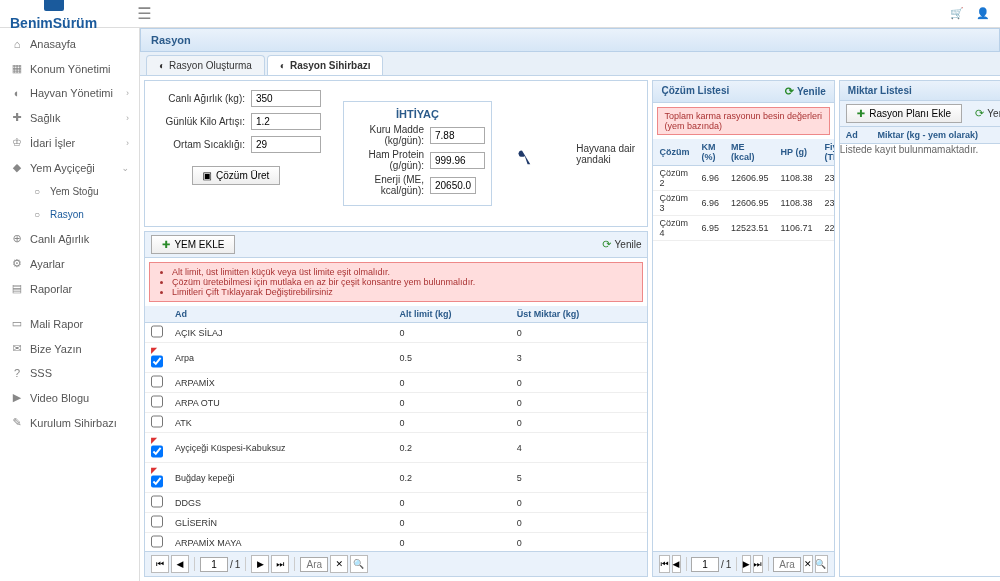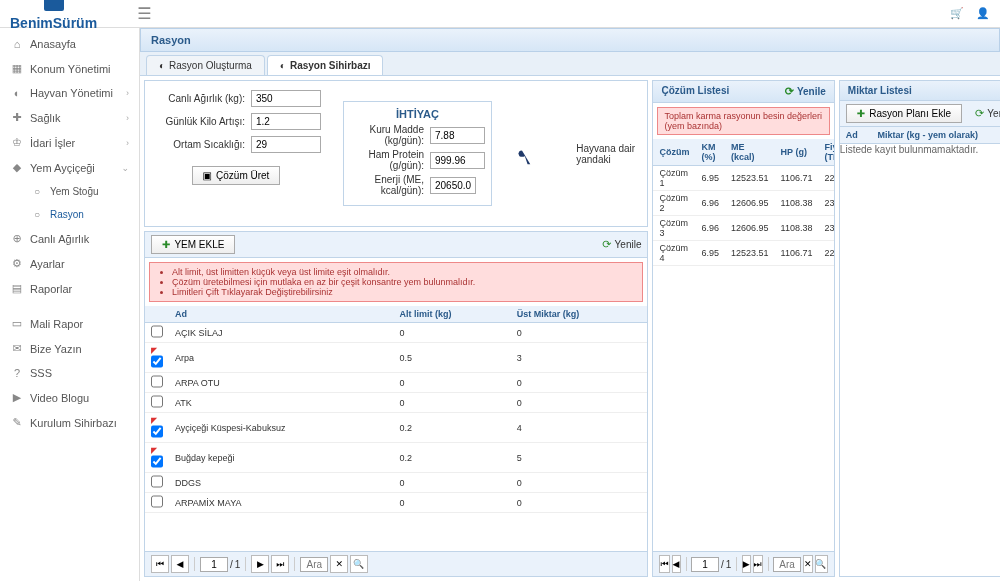--- a/index.html
+++ b/index.html
@@ -239,20 +239,26 @@
                     <td>0</td>
                   </tr>
                   <tr>
                     <td><span class="flag">◤</span><input type="checkbox" class="chk" checked="" style=""></td>
                     <td>Arpa</td>
                     <td>0.5</td>
                     <td>3</td>
                   </tr>
                   <tr>
                     <td><input type="checkbox" class="chk" style=""></td>
+                    <td>ARPAMİX</td>
+                    <td>0</td>
+                    <td>0</td>
+                  </tr>
+                  <tr>
+                    <td><input type="checkbox" class="chk" style=""></td>
                     <td>ARPA OTU</td>
                     <td>0</td>
                     <td>0</td>
                   </tr>
                   <tr>
                     <td><input type="checkbox" class="chk" style=""></td>
                     <td>ATK</td>
                     <td>0</td>
                     <td>0</td>
                   </tr>
@@ -264,20 +270,26 @@
                   </tr>
                   <tr>
                     <td><span class="flag">◤</span><input type="checkbox" class="chk" checked="" style=""></td>
                     <td>Buğday kepeği</td>
                     <td>0.2</td>
                     <td>5</td>
                   </tr>
                   <tr>
                     <td><input type="checkbox" class="chk" style=""></td>
                     <td>DDGS</td>
+                    <td>0</td>
+                    <td>0</td>
+                  </tr>
+                  <tr>
+                    <td><input type="checkbox" class="chk" style=""></td>
+                    <td>GLİSERİN</td>
                     <td>0</td>
                     <td>0</td>
                   </tr>
                   <tr>
                     <td><input type="checkbox" class="chk" style=""></td>
                     <td>ARPAMİX MAYA</td>
                     <td>0</td>
                     <td>0</td>
                   </tr>
                 </tbody>
@@ -317,27 +329,20 @@
                   <tr id="cozum-head">
                     <th>Çözüm</th>
                     <th>KM (%)</th>
                     <th>ME (kcal)</th>
                     <th>HP (g)</th>
                     <th>Fiyat (TL)</th>
                   </tr>
                 </thead>
               <tbody id="cozum-body">
                   <tr>
-                    <td>Çözüm 1</td>
-                    <td>6.95</td>
-                    <td>12523.51</td>
-                    <td>1106.71</td>
-                    <td>22.86</td>
-                  </tr>
-                  <tr>
                     <td>Çözüm 2</td>
                     <td>6.96</td>
                     <td>12606.95</td>
                     <td>1108.38</td>
                     <td>23.1</td>
                   </tr>
                   <tr>
                     <td>Çözüm 3</td>
                     <td>6.96</td>
                     <td>12606.95</td>

